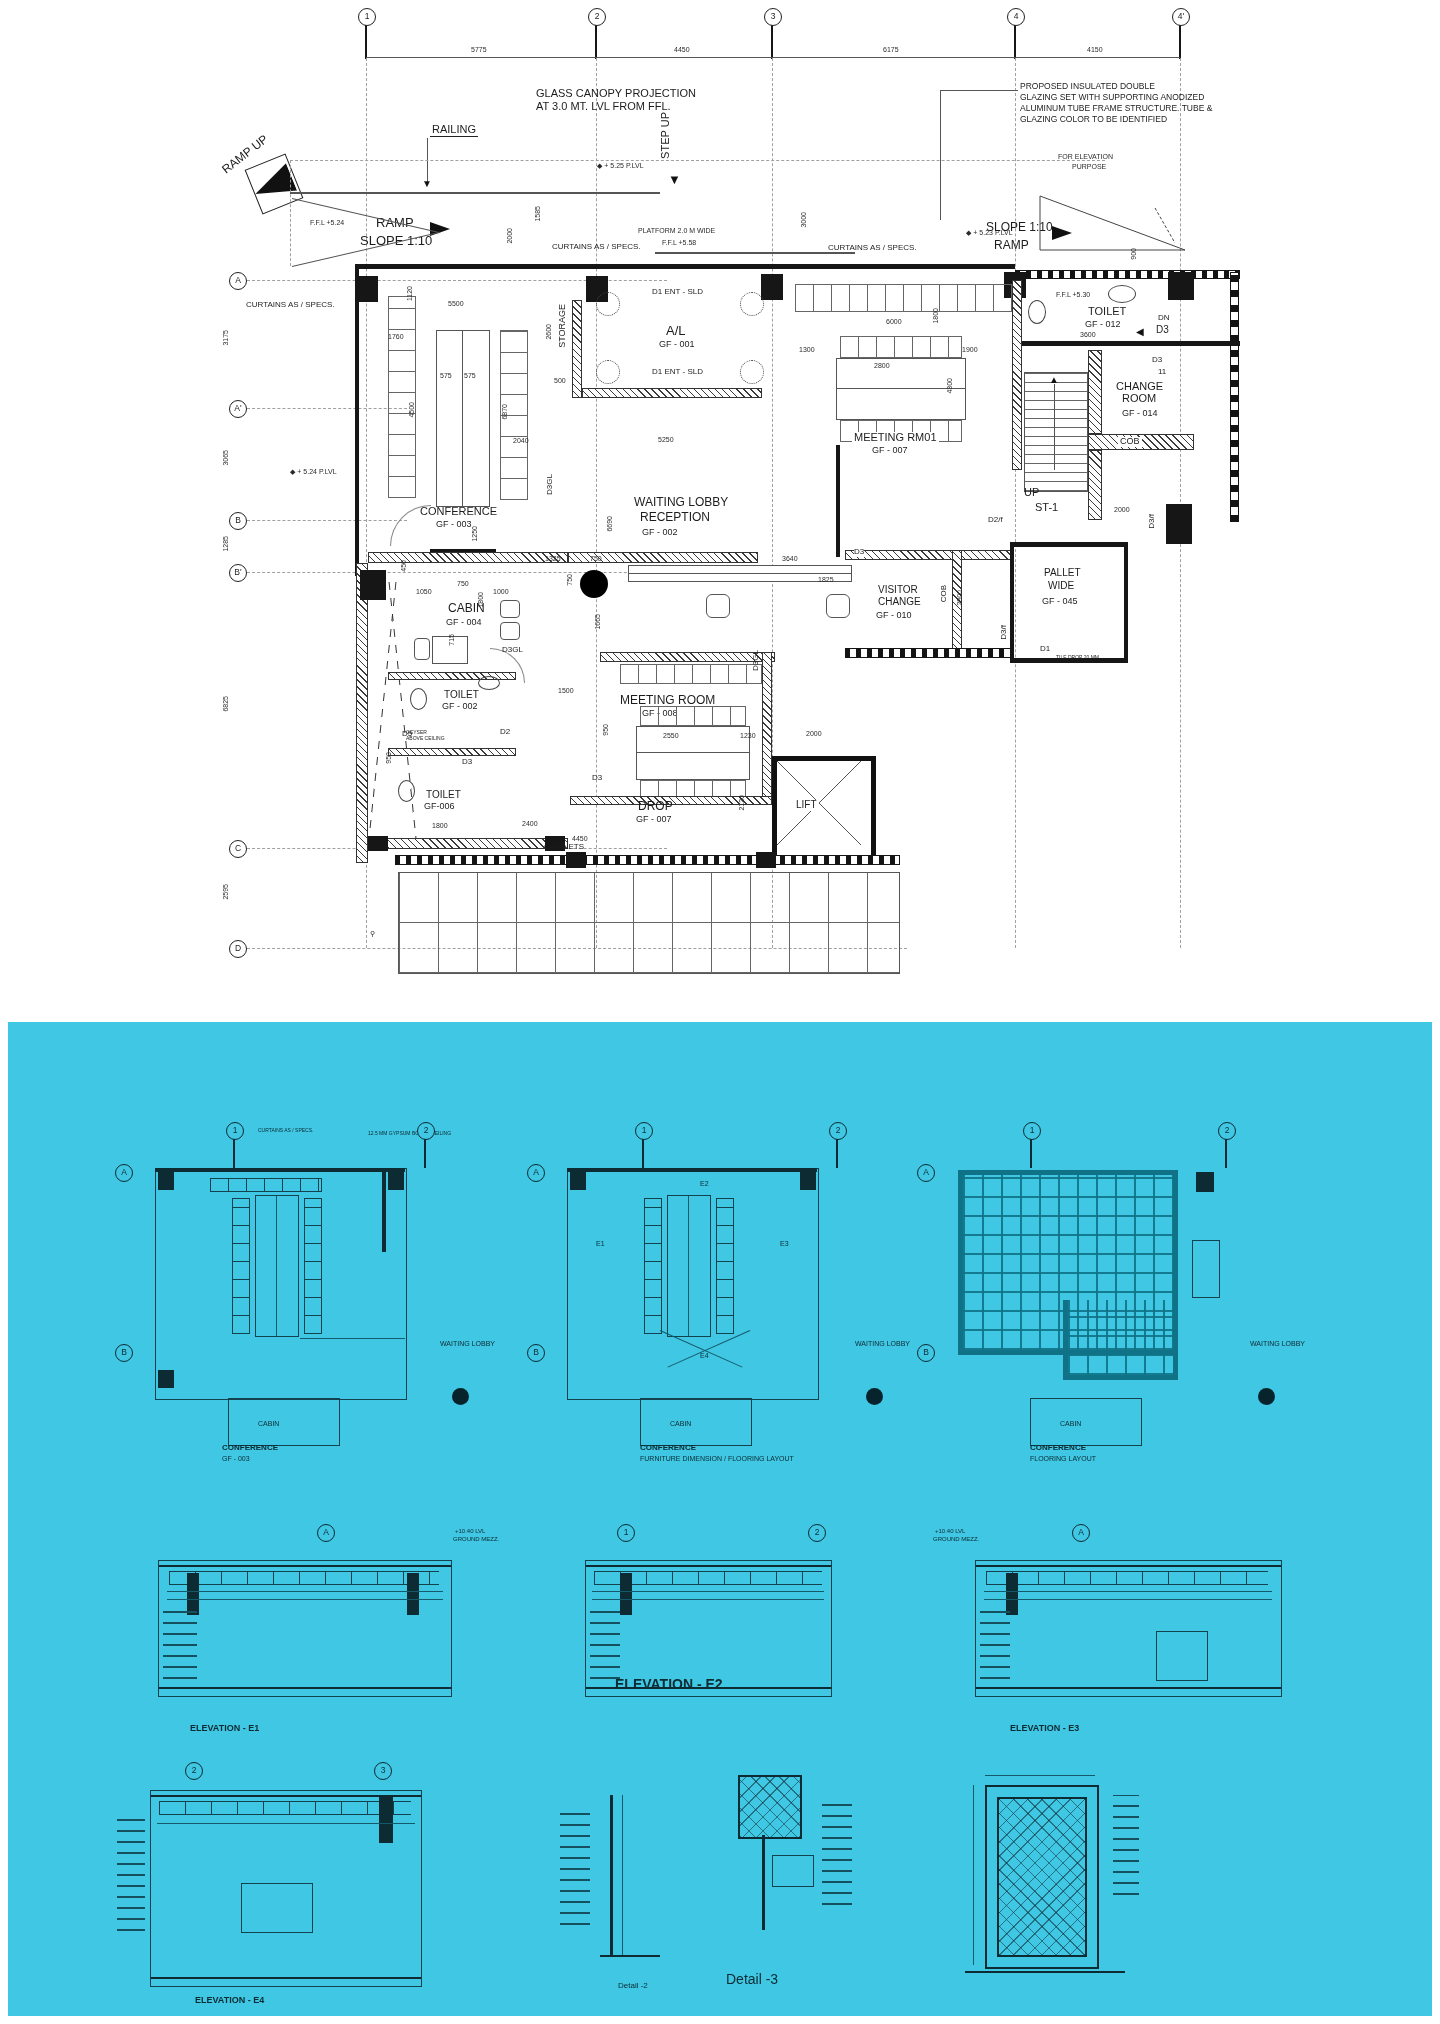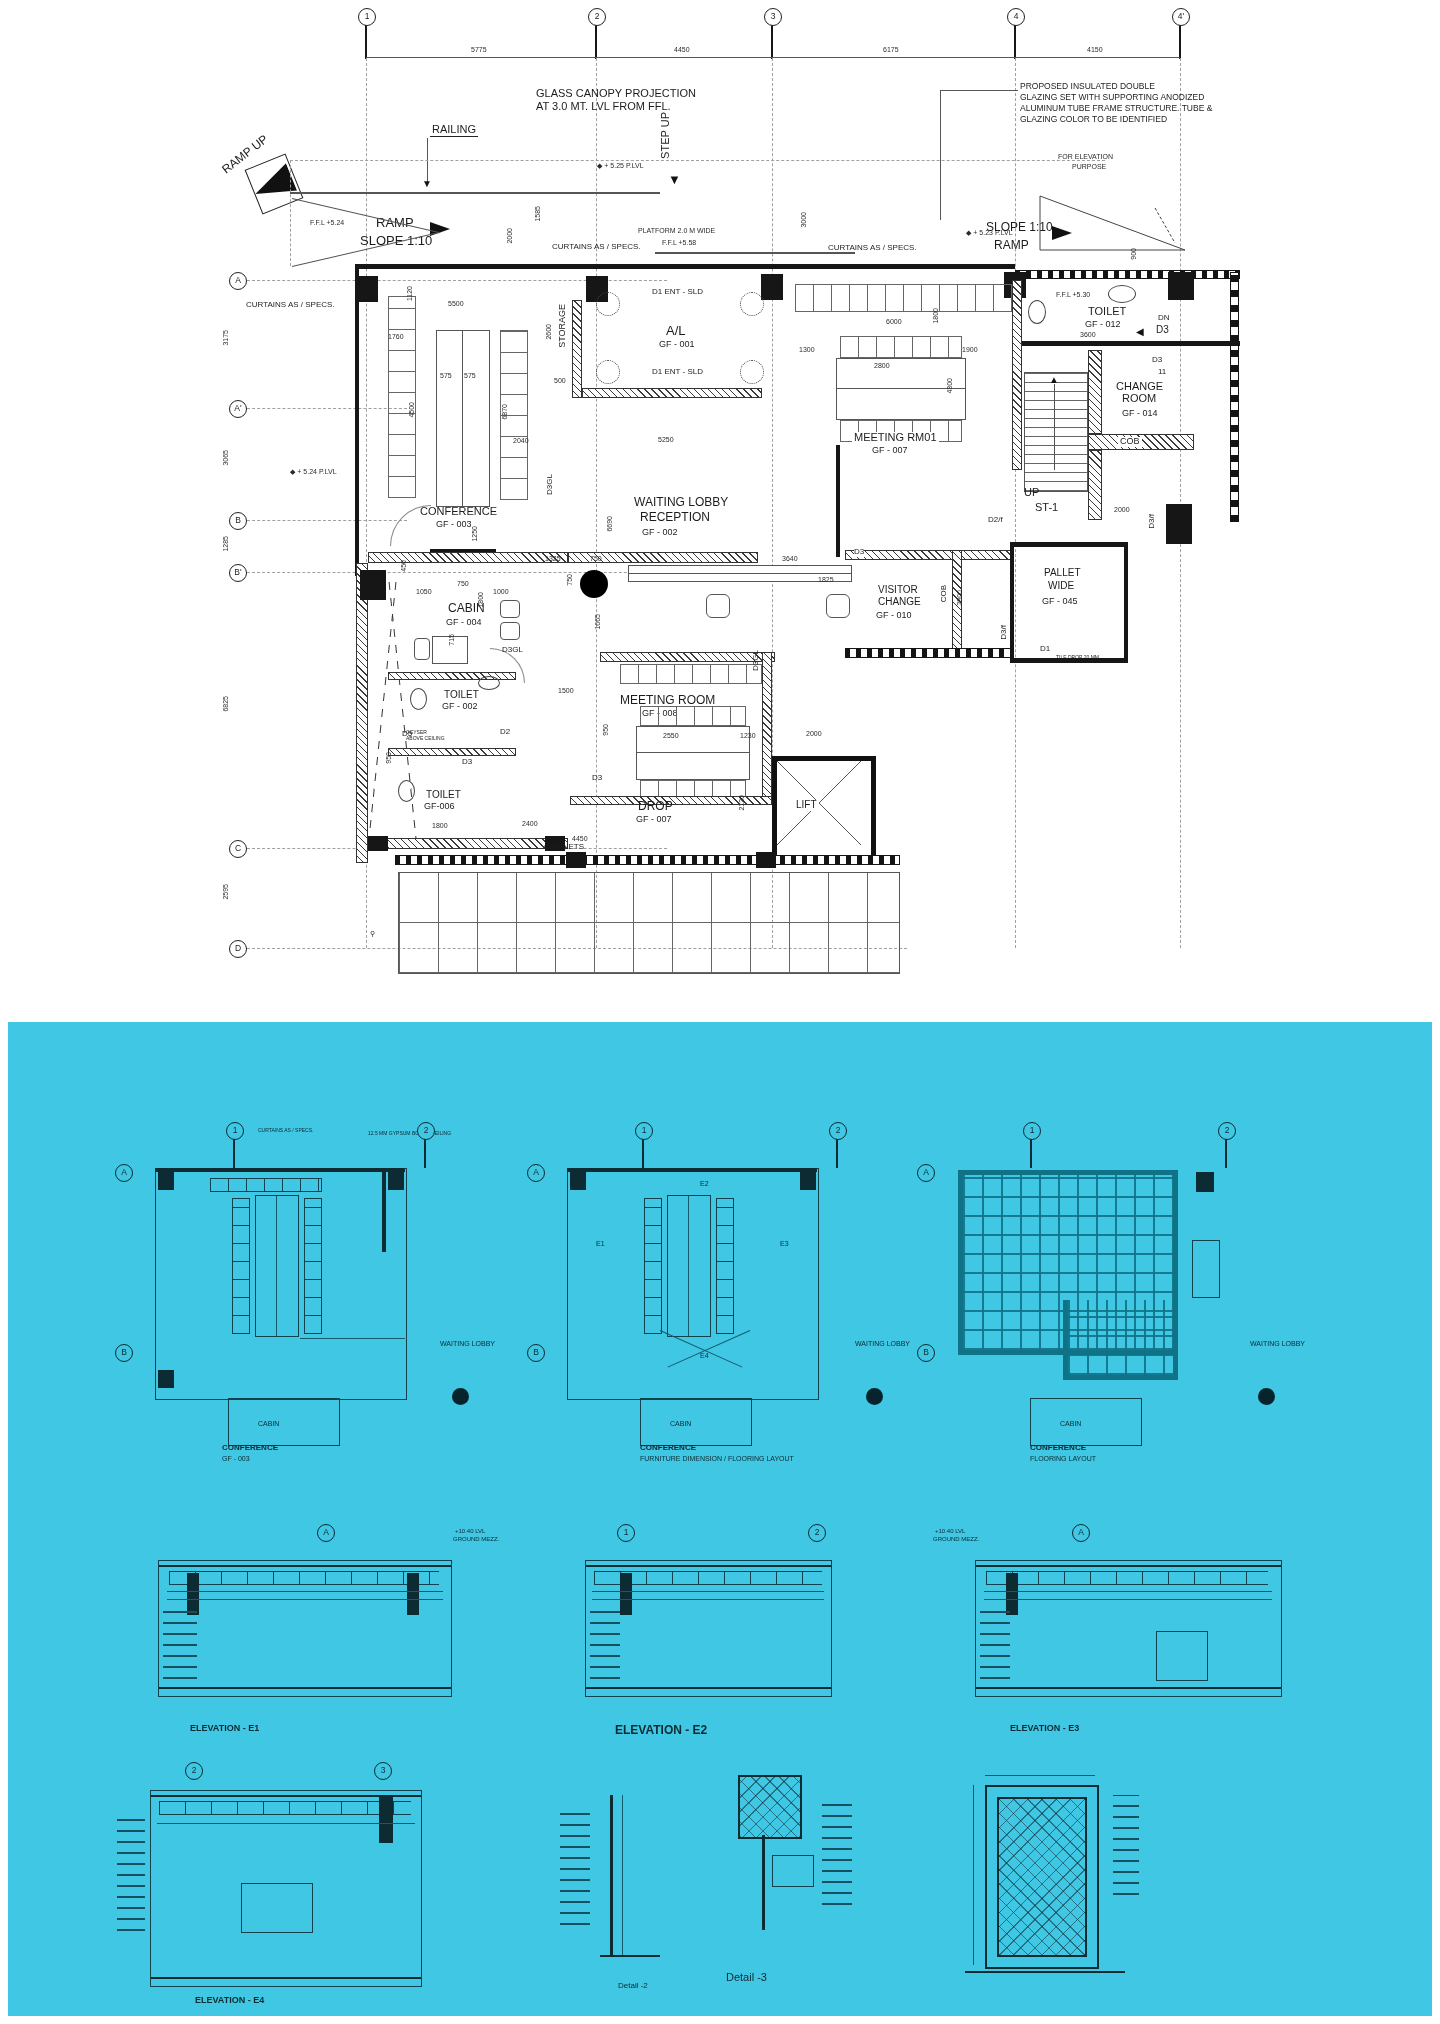--- a/index.html
+++ b/index.html
@@ -467,21 +467,21 @@
 
 <div class="cyframe" style="left:585px;top:1560px;width:245px;height:135px">
   <div class="cywall" style="left:0;top:4px;width:100%;height:2px"></div>
   <div class="ticks" style="left:8px;top:10px;width:228px;height:12px"></div>
   <div class="cywall" style="left:34px;top:12px;width:12px;height:42px"></div>
   <div class="cythin" style="left:6px;top:30px;width:232px;height:1px"></div>
   <div class="cythin" style="left:6px;top:38px;width:232px;height:1px"></div>
   <div class="cythin" style="left:0;top:126px;width:100%;height:2px;background:#0d2b33"></div>
   <div class="notes" style="left:4px;top:46px;width:30px;height:72px"></div>
 </div>
-<span class="lbl cyl b" style="left:615px;top:1724px;font-size:12px">ELEVATION - E2</span>
+<span class="lbl cyl b" style="left:615px;top:1677px;font-size:14px">ELEVATION - E2</span>
 
 <div class="cyframe" style="left:975px;top:1560px;width:305px;height:135px">
   <div class="cywall" style="left:0;top:4px;width:100%;height:2px"></div>
   <div class="ticks" style="left:10px;top:10px;width:282px;height:12px"></div>
   <div class="cywall" style="left:30px;top:12px;width:12px;height:42px"></div>
   <div class="cythin" style="left:8px;top:30px;width:288px;height:1px"></div>
   <div class="cythin" style="left:8px;top:38px;width:288px;height:1px"></div>
   <div class="cyframe" style="left:180px;top:70px;width:50px;height:48px"></div>
   <div class="cythin" style="left:0;top:126px;width:100%;height:2px;background:#0d2b33"></div>
   <div class="notes" style="left:4px;top:46px;width:30px;height:72px"></div>
@@ -508,21 +508,21 @@
   <div class="cythin" style="left:40px;top:160px;width:60px;height:2px;background:#0d2b33"></div>
 </div>
 <span class="lbl cyl" style="left:618px;top:1982px;font-size:8px">Detail -2</span>
 
 <div class="cyframe" style="left:718px;top:1775px;width:150px;height:165px;border:none">
   <div class="xhatch" style="left:20px;top:0;width:60px;height:60px"></div>
   <div class="cywall" style="left:44px;top:60px;width:3px;height:95px"></div>
   <div class="cyframe" style="left:54px;top:80px;width:40px;height:30px"></div>
   <div class="notes" style="left:104px;top:20px;width:30px;height:110px"></div>
 </div>
-<span class="lbl cyl" style="left:726px;top:1972px;font-size:11px">Detail -3</span>
+<span class="lbl cyl" style="left:726px;top:1972px;font-size:14px">Detail -3</span>
 
 <div class="cyframe" style="left:965px;top:1775px;width:180px;height:215px;border:none">
   <div class="cyframe" style="left:20px;top:10px;width:110px;height:180px;border:2px solid #0d2b33"></div>
   <div class="xhatch" style="left:32px;top:22px;width:86px;height:156px"></div>
   <div class="cythin" style="left:0;top:196px;width:160px;height:2px;background:#0d2b33"></div>
   <div class="notes" style="left:148px;top:20px;width:26px;height:100px"></div>
   <div class="cythin" style="left:20px;top:0;width:110px;height:1px"></div>
   <div class="cythin" style="left:8px;top:10px;width:1px;height:180px"></div>
 </div>
 

